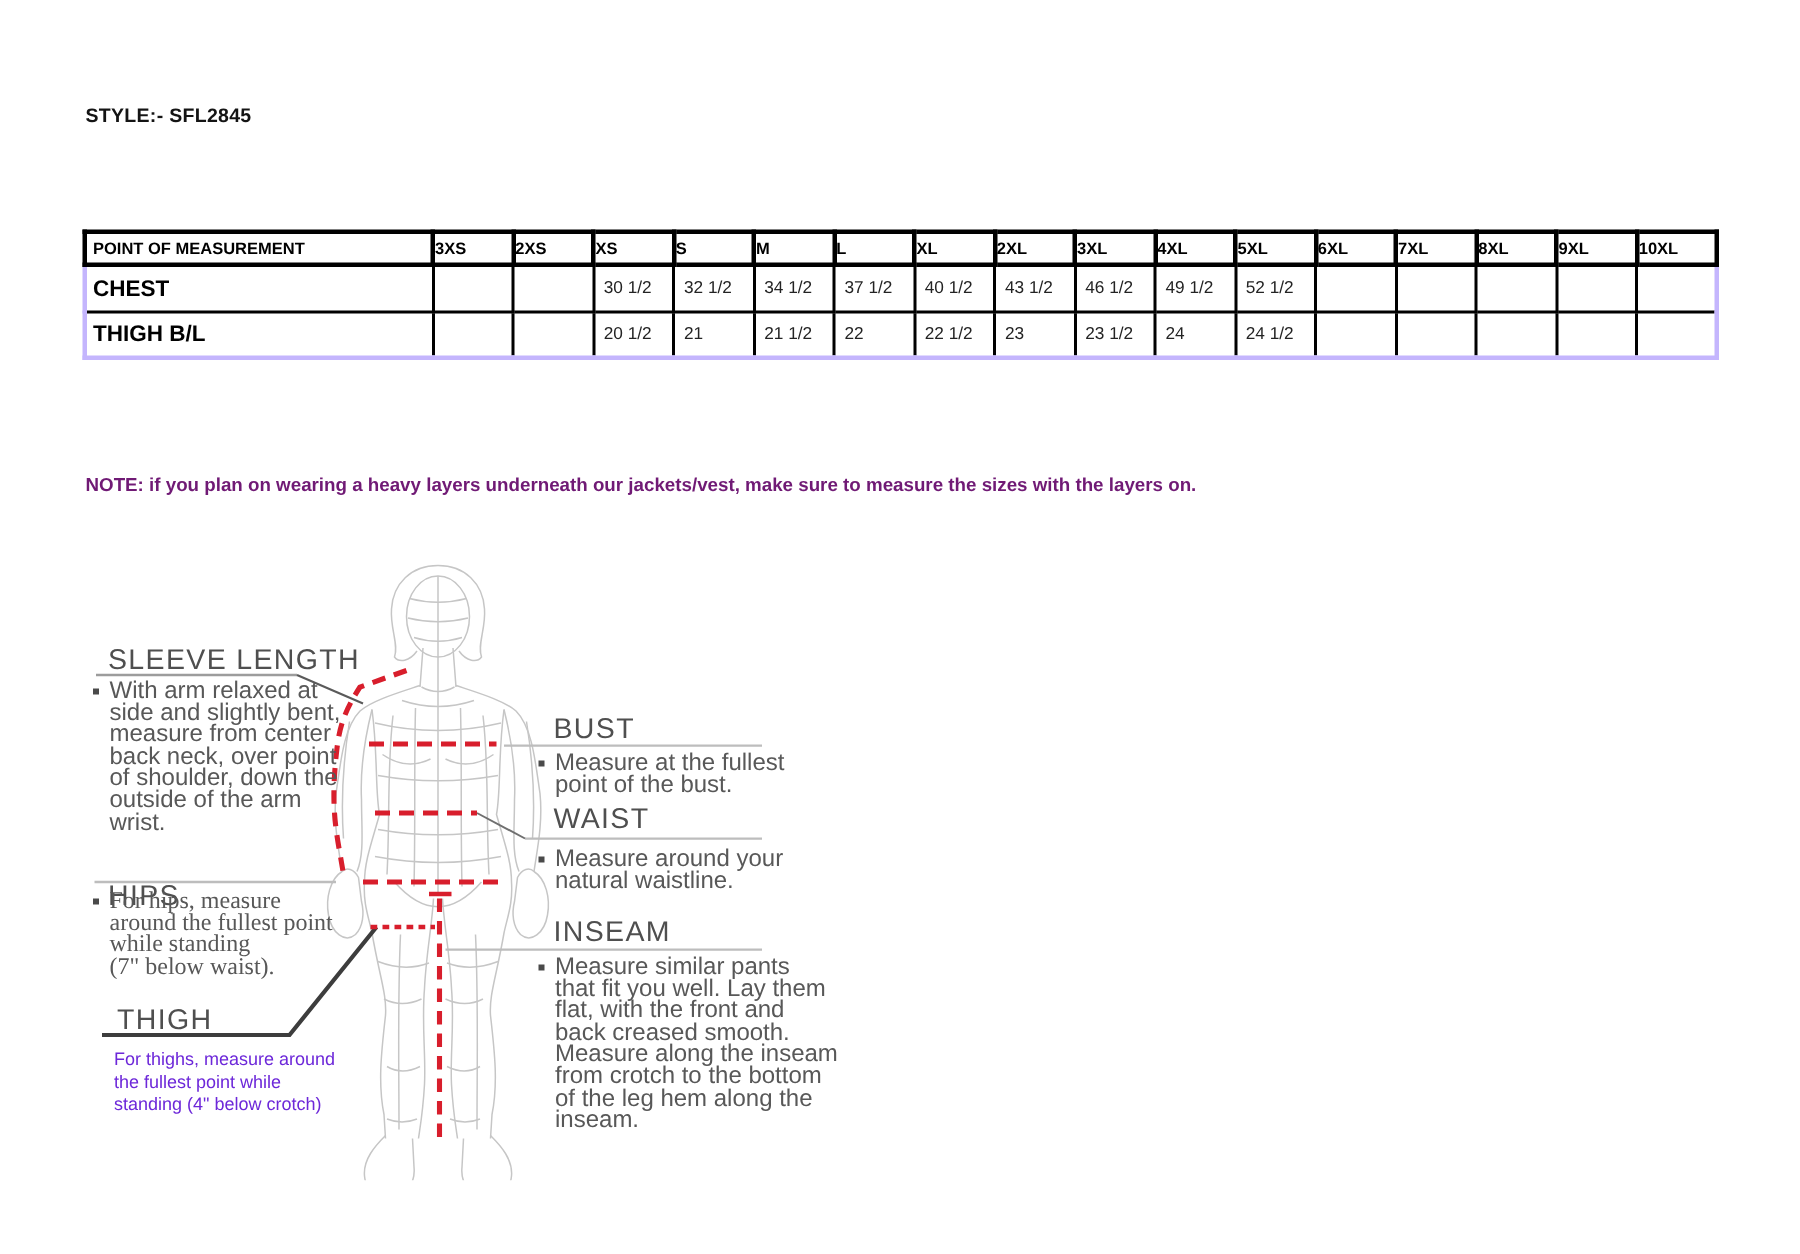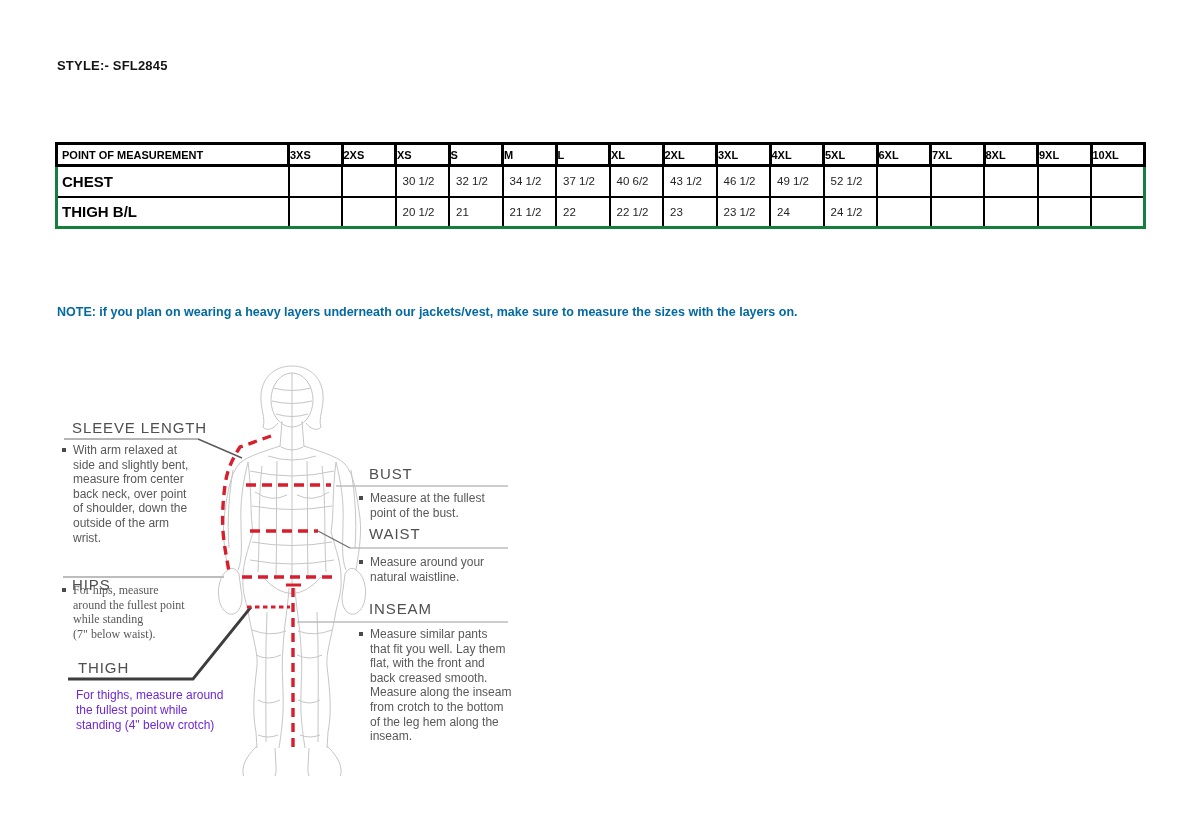--- a/index.html
+++ b/index.html
@@ -1,56 +1,56 @@
 <!DOCTYPE html>
 <html><head>
 <meta charset="utf-8">
 <style>
   * { margin:0; padding:0; box-sizing:border-box; }
   html,body { background:#fff; }
   .page {
     position:relative; width:1200px; height:776px; background:#ffffff;
-    font-family:"Liberation Sans", sans-serif; overflow:hidden;
+    font-family:"Liberation Sans", sans-serif; overflow:hidden;margin-top:11px;
   }
   .doc-title {
     position:absolute; left:57px; top:58px;
     font-size:13px; font-weight:bold; color:#141414; letter-spacing:0.2px;
   }
   table.size-table {
     position:absolute; left:55px; top:142px; width:1091px;
     border-collapse:collapse; table-layout:fixed;
-    border:3px solid #15803d;
+    border:3px solid #c4b5fd;
   }
   table.size-table th, table.size-table td { border:2px solid #000; }
   table.size-table thead th {
     border-width:3px; height:22px; font-size:11px; font-weight:bold;
     text-align:left; color:#000; vertical-align:middle;
   }
   table.size-table thead th.pom { text-align:left; padding-left:4px; }
   table.size-table tbody th.rowlabel {
     font-size:15px; font-weight:bold; text-align:left; padding-left:4px;
     color:#000; vertical-align:middle;
   }
   table.size-table tbody tr { height:31px; }
   table.size-table td {
     font-size:11.5px; color:#232323; text-align:left; padding-left:6px;
     vertical-align:middle; font-weight:normal;
   }
   .note {
     position:absolute; left:57px; top:305px;
-    font-size:12.5px; font-weight:bold; color:#0369a1;
+    font-size:12.5px; font-weight:bold; color:#701a75;
   }
   .diagram-svg { position:absolute; left:0; top:350px; pointer-events:none; }
   .g-heading {
-    position:absolute; font-size:15px; color:#4f4f4f;
+    position:absolute; font-size:19px; color:#4f4f4f;
     letter-spacing:0.9px; font-weight:normal; white-space:nowrap;
   }
   .g-para {
     position:absolute; display:flex; align-items:flex-start;
-    font-size:12px; color:#585858; line-height:14.6px;
+    font-size:16px; color:#585858; line-height:14.6px;
   }
   .g-para .bullet {
     width:4px; height:4px; background:#4a4a4a; margin:5px 7px 0 0; flex:none;
   }
   .g-para .ptext { white-space:pre-line; }
   .g-para.noBullet { color:#6d28d9; font-size:12px; line-height:14.8px; }
 </style>
 </head>
 <body>
 
@@ -101,21 +101,21 @@
       </thead>
     <tbody>
         <tr>
           <th class="rowlabel">CHEST</th>
           <td></td>
           <td></td>
           <td>30 1/2</td>
           <td>32 1/2</td>
           <td>34 1/2</td>
           <td>37 1/2</td>
-          <td>40 6/2</td>
+          <td>40 1/2</td>
           <td>43 1/2</td>
           <td>46 1/2</td>
           <td>49 1/2</td>
           <td>52 1/2</td>
           <td></td>
           <td></td>
           <td></td>
           <td></td>
           <td></td>
         </tr>

